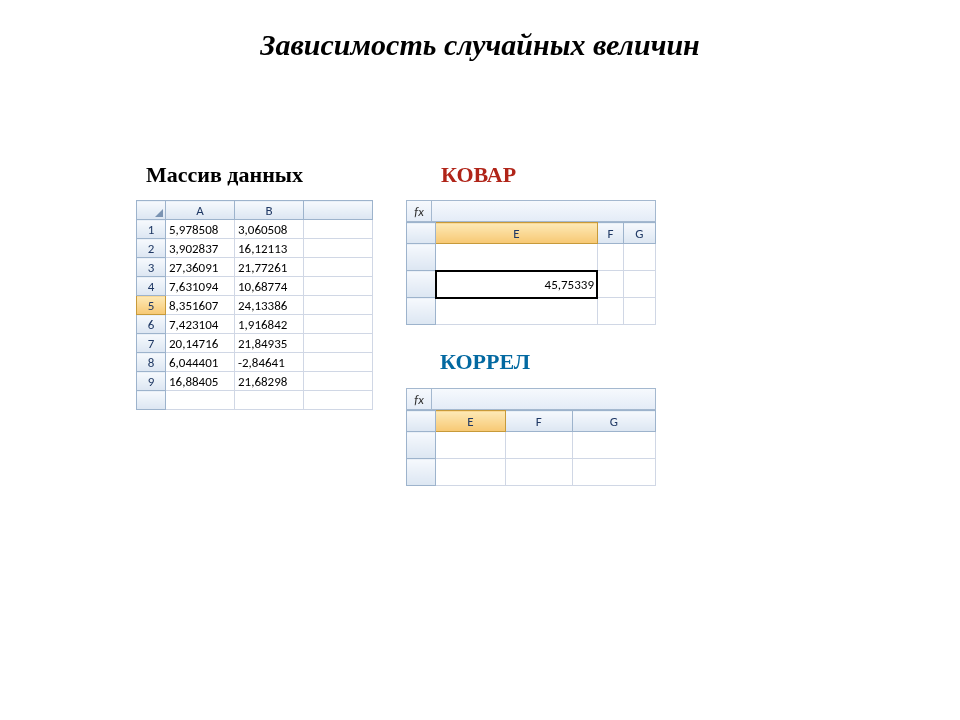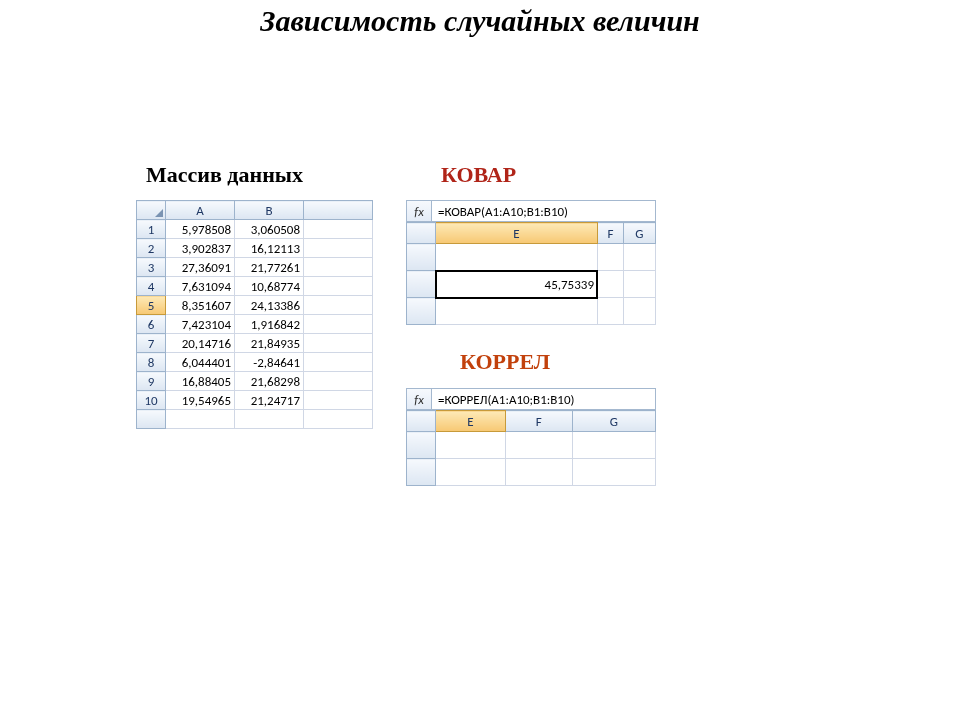--- a/index.html
+++ b/index.html
@@ -6,51 +6,51 @@
     margin: 0;
     padding: 0;
     width: 960px;
     height: 720px;
     background: #fff;
     font-family: "Times New Roman", serif;
     position: relative;
   }
   .title {
     position: absolute;
-    top: 4px;
+    top: 28px;
     left: 0;
     width: 960px;
     text-align: center;
     font-size: 30px;
     font-weight: bold;
     font-style: italic;
   }
   .subtitle {
     position: absolute;
     font-size: 22px;
     font-weight: bold;
   }
   .subtitle.left { top: 162px; left: 146px; }
   .subtitle.kovar { top: 162px; left: 441px; color: #b02418; }
-  .subtitle.korrel { top: 349px; left: 460px; color: #c2410c; }
+  .subtitle.korrel { top: 349px; left: 440px; color: #0369a1; }
 
   
   .sheet {
     position: absolute;
     border: 1px solid #a4b8cf;
     background: #fff;
     font-family: Calibri, Arial, sans-serif;
     font-size: 13px;
     border-collapse: collapse;
   }
   .sheet td, .sheet th {
     border: 1px solid #d0d7e5;
     height: 18px;
     padding: 0 3px;
-    text-align: right;
+    text-align: left;
     background: #fff;
   }
   .sheet th {
     background: linear-gradient(#f6f9fd,#dce6f2);
     color: #1f3864;
     text-align: center;
     font-weight: normal;
     border: 1px solid #9db3cc;
   }
   .sheet .rowhdr {
@@ -204,41 +204,34 @@
         <td>6,044401</td>
         <td>-2,84641</td>
         <td></td>
       </tr>
       <tr>
         <td class="rowhdr">9</td>
         <td>16,88405</td>
         <td>21,68298</td>
         <td></td>
       </tr>
-      <tr>
-        <td class="rowhdr">10</td>
-        <td>19,54965</td>
-        <td>21,24717</td>
-        <td></td>
-      </tr>
     </tbody>
   <tbody>
       <tr>
         <td class="rowhdr"></td>
         <td></td>
         <td></td>
         <td></td>
       </tr>
 </tbody>
   </table>
 
 <div class="mini-wrap kovar">
   <div class="fbar">
     <div class="fx">fx</div>
-    <div class="formula">=КОВАР(A1:A10;B1:B10)</div>
   </div>
   <table class="mini-sheet">
     <tbody>
         <tr>
       <th class="stub"></th>
       <th class="sel">E</th>
       <th>F</th>
       <th>G</th>
     </tr>
     <tr>
@@ -259,21 +252,20 @@
           <td></td>
           <td></td>
         </tr>
   </tbody>
     </table>
 </div>
 
 <div class="mini-wrap korrel">
   <div class="fbar">
     <div class="fx">fx</div>
-    <div class="formula">=КОРРЕЛ(A1:A10;B1:B10)</div>
   </div>
   <table class="mini-sheet">
     <tbody>
         <tr>
       <th class="stub"></th>
       <th class="sel">E</th>
       <th>F</th>
       <th>G</th>
     </tr>
     <tr>

